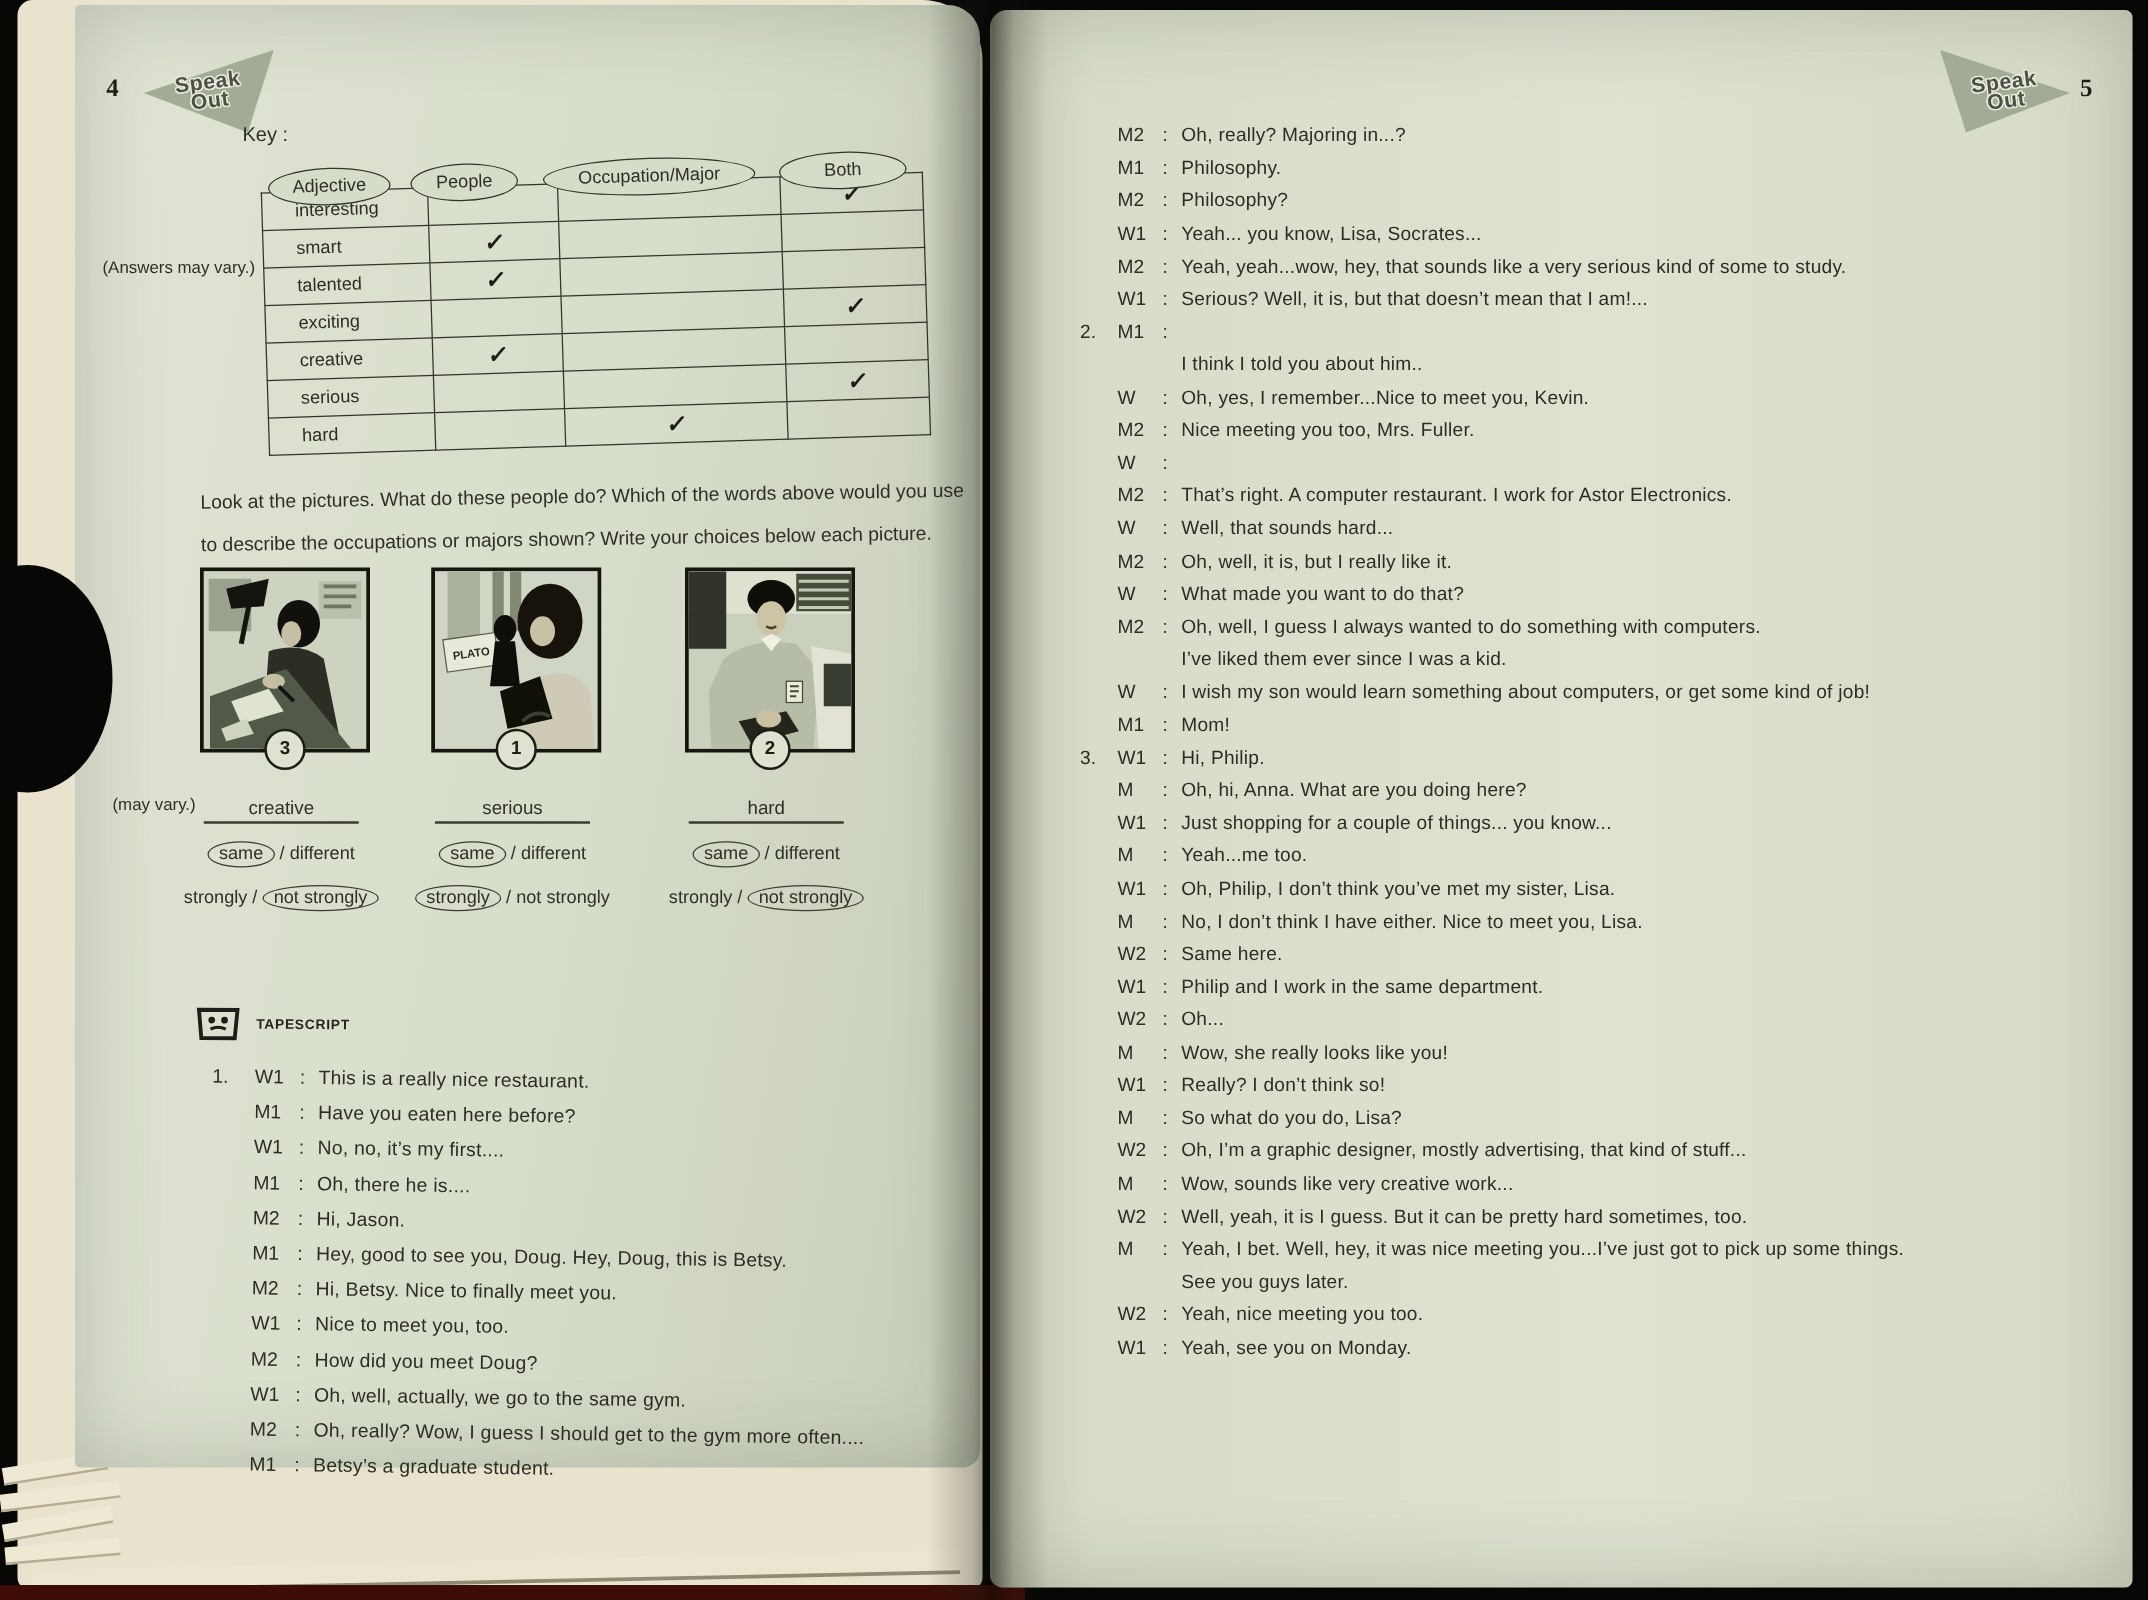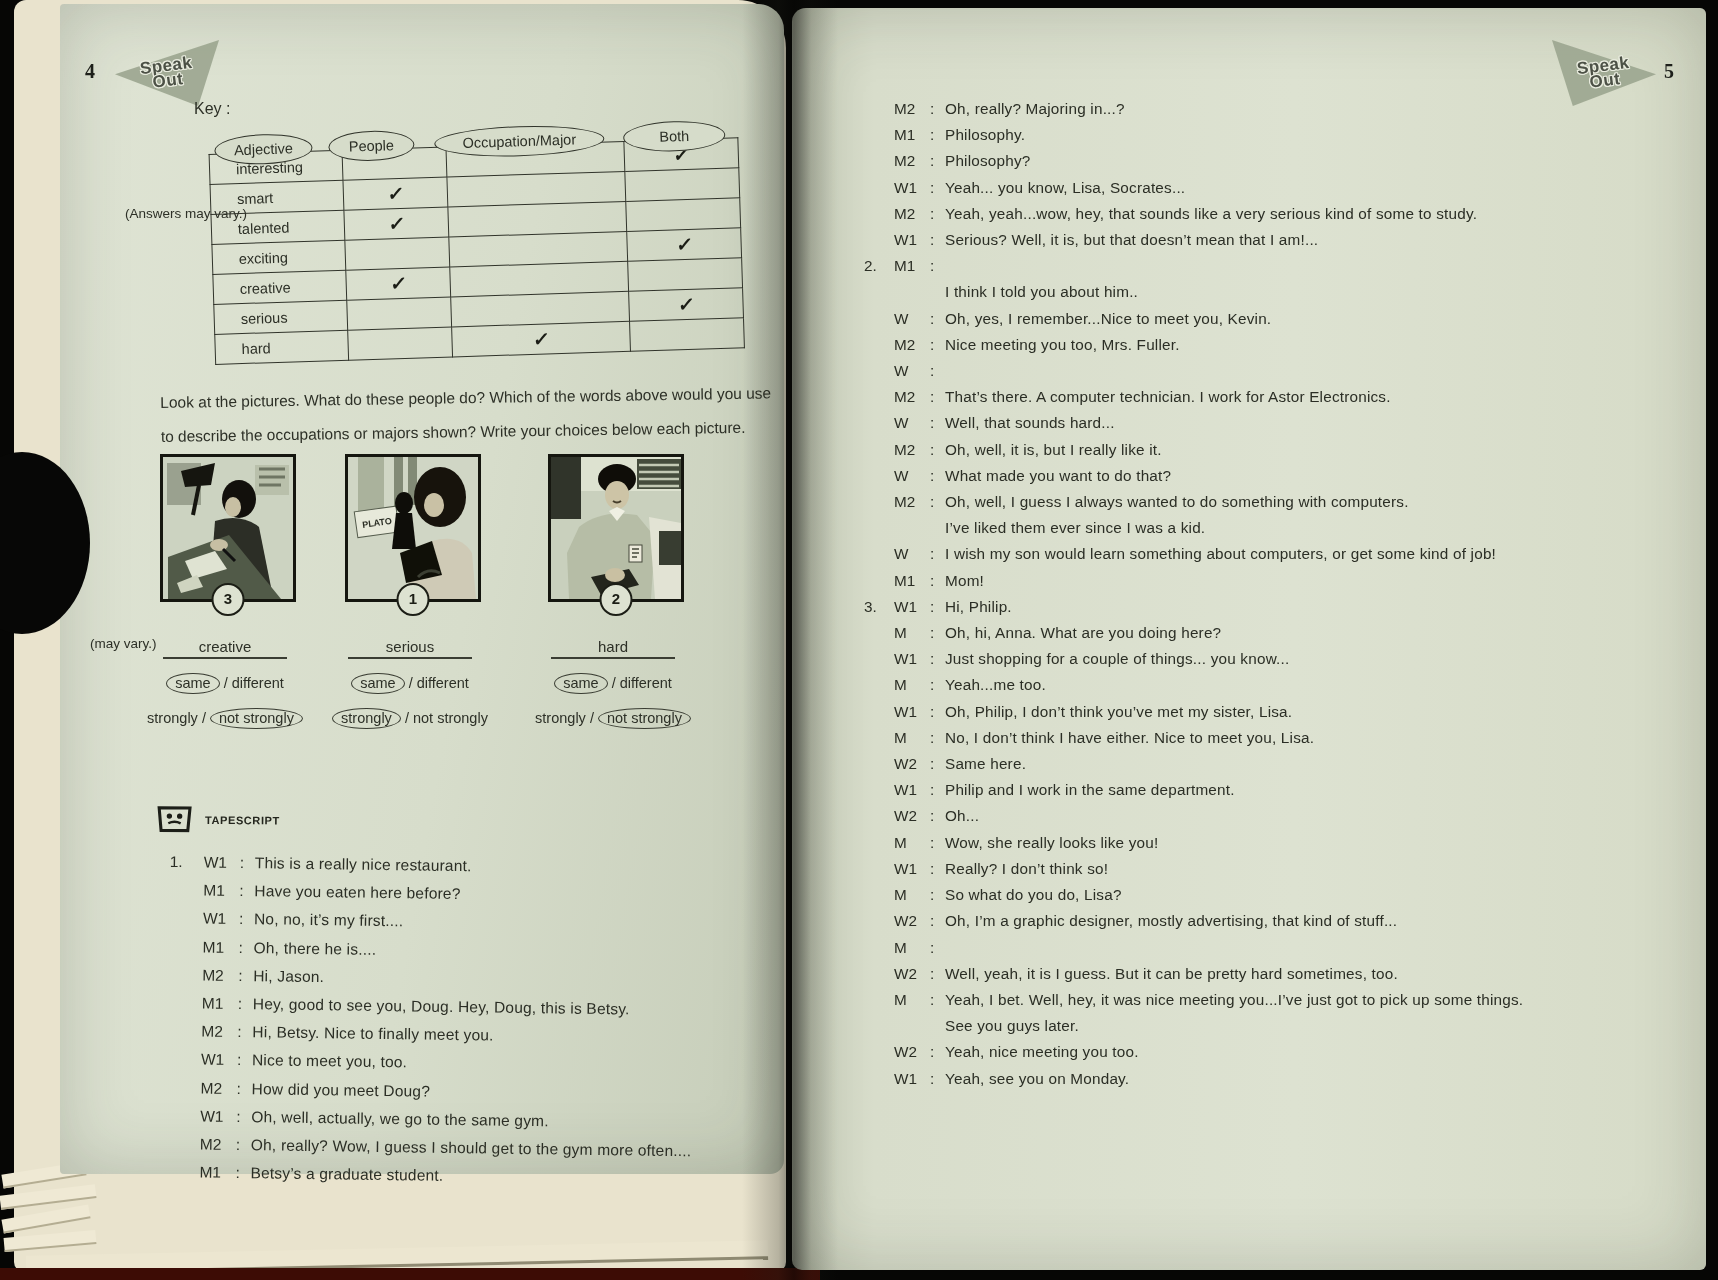--- a/index.html
+++ b/index.html
@@ -31,21 +31,21 @@
   .pagenum{position:absolute;font-family:"Liberation Serif",serif;font-weight:bold;font-size:20px;color:#1d1f1a;}
   .logo{position:absolute;width:104px;height:66px;}
   .tri{position:absolute;inset:0;background:#9ba58f;clip-path:polygon(0 52%,100% 0,80% 100%);opacity:.9;}
   .tri.flip{clip-path:polygon(0 0,100% 52%,20% 100%);}
   .logo-txt{position:absolute;inset:0;display:flex;flex-direction:column;align-items:center;justify-content:center;
             transform:rotate(-7deg);font-weight:bold;font-size:17px;line-height:15px;color:#4c5146;letter-spacing:.5px;
             text-shadow:-1px 0 #e9ecdf,1px 0 #e9ecdf,0 -1px #e9ecdf,0 1px #e9ecdf,-1px -1px #e9ecdf,1px 1px #e9ecdf,-1px 1px #e9ecdf,1px -1px #e9ecdf;}
 
   
   .key-label{position:absolute;left:134px;top:96px;font-size:16px;}
-  .answers-note{position:absolute;left:22px;top:202px;font-size:13.5px;white-space:nowrap;margin-left:43px;}
+  .answers-note{position:absolute;left:22px;top:202px;font-size:13.5px;white-space:nowrap;}
   .key-wrap{position:absolute;left:148px;top:132px;width:530px;transform:rotate(-1.8deg);transform-origin:left top;}
   .key-table{border-collapse:collapse;margin-top:18px;}
   .key-table td{border:1.4px solid #31342b;height:27px;font-size:14.5px;color:#2c2f26;}
   .key-table td.adj-cell{width:108px;padding-left:26px;}
   .key-table td.c1{width:108px;text-align:center;}
   .key-table td.c2{width:188px;text-align:center;}
   .key-table td.c3{width:118px;text-align:center;}
   .chk{font-weight:bold;font-size:19px;display:inline-block;transform:skewX(-8deg);color:#1b1d16;}
   .hdr-row{position:absolute;left:0;top:0;width:530px;height:36px;}
   .hdr-oval{position:absolute;top:0;height:28px;line-height:28px;text-align:center;font-size:14.5px;color:#2c2f26;
@@ -411,21 +411,21 @@
         </div>
         <div class="dline">
           <span class="dnum"></span>
           <span class="dspk">W</span>
           <span class="dcol">:</span>
         </div>
         <div class="dline">
           <span class="dnum"></span>
           <span class="dspk">M2</span>
           <span class="dcol">:</span>
-          <span class="dtxt">That’s there. A computer technician. I work for Astor Electronics.</span>
+          <span class="dtxt">That’s right. A computer restaurant. I work for Astor Electronics.</span>
         </div>
         <div class="dline">
           <span class="dnum"></span>
           <span class="dspk">W</span>
           <span class="dcol">:</span>
           <span class="dtxt">Well, that sounds hard...</span>
         </div>
         <div class="dline">
           <span class="dnum"></span>
           <span class="dspk">M2</span>
@@ -537,20 +537,21 @@
         <div class="dline">
           <span class="dnum"></span>
           <span class="dspk">W2</span>
           <span class="dcol">:</span>
           <span class="dtxt">Oh, I’m a graphic designer, mostly advertising, that kind of stuff...</span>
         </div>
         <div class="dline">
           <span class="dnum"></span>
           <span class="dspk">M</span>
           <span class="dcol">:</span>
+          <span class="dtxt">Wow, sounds like very creative work...</span>
         </div>
         <div class="dline">
           <span class="dnum"></span>
           <span class="dspk">W2</span>
           <span class="dcol">:</span>
           <span class="dtxt">Well, yeah, it is I guess. But it can be pretty hard sometimes, too.</span>
         </div>
         <div class="dline">
           <span class="dnum"></span>
           <span class="dspk">M</span>

